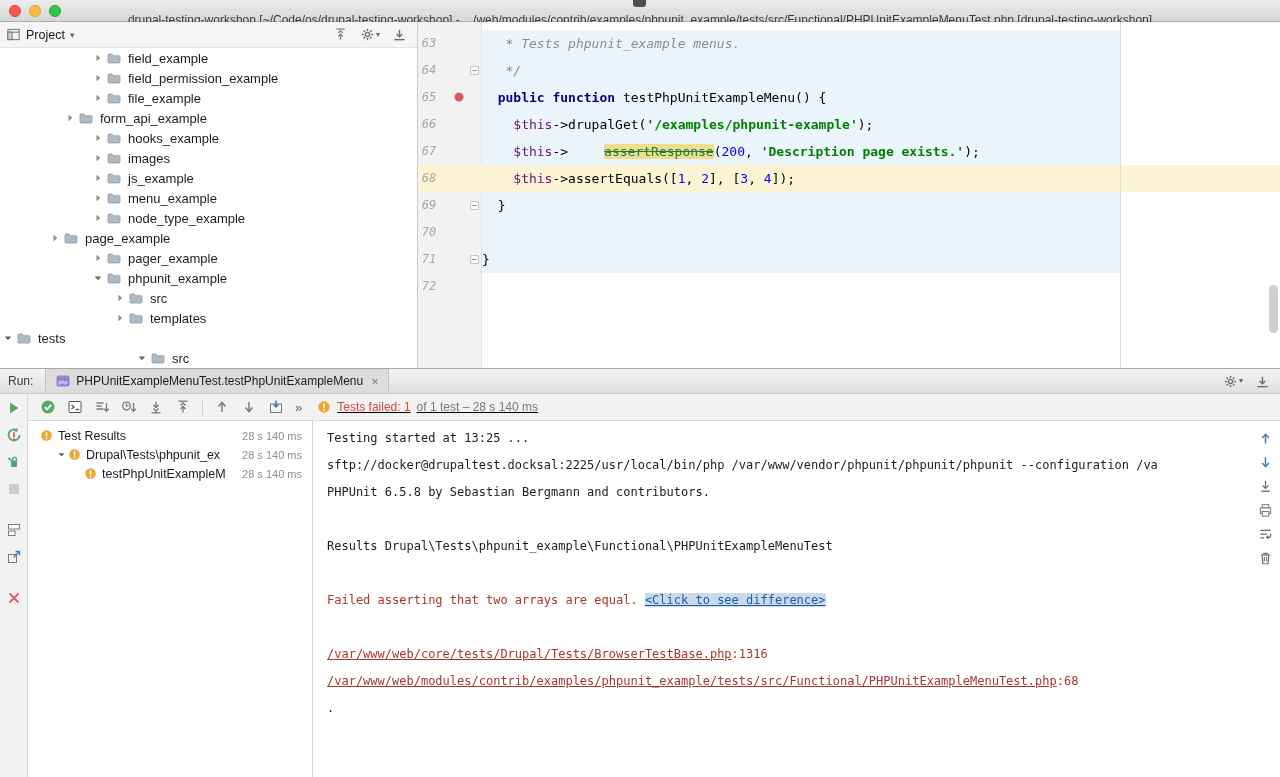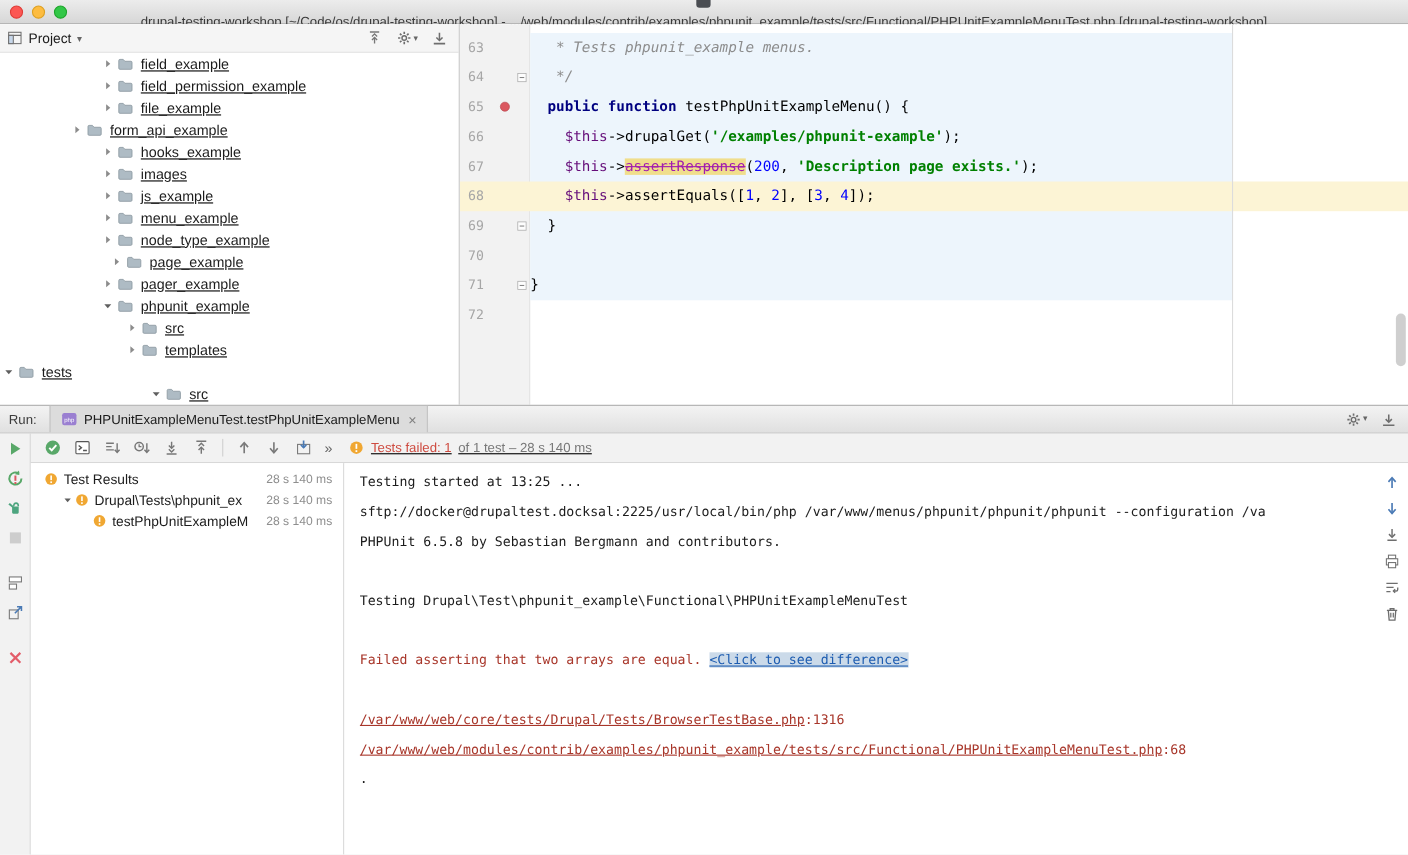--- a/index.html
+++ b/index.html
@@ -23,50 +23,50 @@
   
   .main{position:absolute;top:22px;left:0;right:0;height:346px;display:flex;}
 
   
   .project-panel{width:417px;flex:0 0 auto;display:flex;flex-direction:column;background:#fff;}
   .pp-header{height:26px;display:flex;align-items:center;gap:5px;padding-left:6px;
              background:#F5F5F5;border-bottom:1px solid #E3E3E3;flex:0 0 auto;}
   .pp-title{font-size:12.5px;color:#1A1A1A;}
   .pp-chev{font-size:9px;color:#666;}
   .pp-actions{margin-left:auto;margin-right:10px;display:flex;gap:12px;align-items:center;}
-  .tree{flex:1;overflow:hidden;text-decoration:underline;}
+  .tree{flex:1;overflow:hidden;}
   .tree-row{height:20px;display:flex;align-items:center;font-size:13px;color:#1C1C1C;white-space:nowrap;}
   .tree-chev{width:16px;display:inline-flex;justify-content:center;line-height:0;}
   .tree-ico{margin-right:6px;line-height:0;}
   .iw{line-height:0;display:inline-flex;}
   .mini-chev{font-size:8px;color:#666;margin-left:1px;}
   .icon-btn{display:inline-flex;align-items:center;justify-content:center;line-height:0;cursor:default;}
 
   
   .editor{position:relative;flex:1;background:#fff;border-left:1px solid #C8C8C8;overflow:hidden;}
   .ed-gutter-bg{position:absolute;left:0;top:0;bottom:0;width:64px;background:#F2F2F2;border-right:1px solid #E4E4E4;}
   .ed-blue{position:absolute;left:64px;top:8px;width:638px;height:243px;background:#EDF5FC;}
   .ed-curline{position:absolute;left:0;right:0;top:143px;height:27px;background:#FCF4D5;}
   .ed-guide{position:absolute;left:702px;top:0;bottom:0;width:1px;background:#DCDCDC;}
   .ed-gutter{position:absolute;left:0;top:8px;width:64px;}
   .g-row{position:relative;height:27px;line-height:27px;font-family:"DejaVu Sans Mono",monospace;
          font-size:12px;color:#A6A6A6;}
-  .g-num{display:block;width:22px;text-align:right;}
+  .g-num{display:block;width:22px;text-align:center;font-style:italic;}
   .g-mark{position:absolute;left:35px;top:7px;line-height:0;}
   .g-fold{position:absolute;left:51px;top:8px;line-height:0;}
   .ed-code{position:absolute;left:64px;top:8px;right:14px;}
   .code-line{height:27px;line-height:27px;font-family:"DejaVu Sans Mono",monospace;font-size:13px;white-space:pre;}
   .tok-pl{color:#000;}
   .tok-kw{color:#000080;font-weight:bold;}
   .tok-cm{color:#8C8C8C;font-style:italic;}
   .tok-str{color:#008000;font-weight:bold;}
   .tok-num{color:#0000FF;}
   .tok-var{color:#660E7A;margin-top:35px;}
   .tok-fn{color:#000;}
-  .tok-dep{color:#a21caf;text-decoration:line-through;background:#F0DE8C;}
+  .tok-dep{color:#15803d;text-decoration:line-through;background:#F0DE8C;margin-left:36px;}
   .ed-scroll{position:absolute;right:2px;top:263px;width:9px;height:48px;background:rgba(130,130,130,.38);border-radius:5px;}
 
   
   .run-panel{position:absolute;top:368px;left:0;right:0;bottom:0;border-top:1px solid #A9A9A9;
              background:#F2F2F2;display:flex;flex-direction:column;}
   .run-tabbar{height:25px;background:linear-gradient(#F3F3F3,#E0E0E0);border-bottom:1px solid #C9C9C9;
               display:flex;align-items:center;flex:0 0 auto;}
   .run-label{margin-left:8px;font-size:12px;color:#3C3C3C;}
   .run-tab{margin-left:12px;height:100%;display:flex;align-items:center;gap:5px;padding:0 9px;
            background:#DCDCDC;border-left:1px solid #C2C2C2;border-right:1px solid #C2C2C2;
@@ -266,21 +266,21 @@
             <span class="tree-chev">
               <svg width="12" height="12" viewBox="0 0 16 16" fill="none">
                 <path d="M6 3.8 L11 8 L6 12.2 Z" fill="#8C8C8C"></path>
               </svg>
             </span>
             <span class="tree-ico"><svg width="16" height="16" viewBox="0 0 16 16" fill="none">
                 <path d="M2 5 a1 1 0 0 1 1-1 h3 l1.5 1.7 H13 a1 1 0 0 1 1 1 V12 a1 1 0 0 1 -1 1 H3 a1 1 0 0 1 -1-1 Z" fill="#AEBBC4" stroke="#8E9BA3" stroke-width="0.8"></path>
               </svg></span>
             <span>node_type_example</span>
           </div>
-          <div class="tree-row" style="padding-left: 98px; text-align: right;">
+          <div class="tree-row" style="padding-left: 47px; text-align: right;">
             <span class="tree-chev">
               <svg width="12" height="12" viewBox="0 0 16 16" fill="none">
                 <path d="M6 3.8 L11 8 L6 12.2 Z" fill="#8C8C8C"></path>
               </svg>
             </span>
             <span class="tree-ico"><svg width="16" height="16" viewBox="0 0 16 16" fill="none">
                 <path d="M2 5 a1 1 0 0 1 1-1 h3 l1.5 1.7 H13 a1 1 0 0 1 1 1 V12 a1 1 0 0 1 -1 1 H3 a1 1 0 0 1 -1-1 Z" fill="#AEBBC4" stroke="#8E9BA3" stroke-width="0.8"></path>
               </svg></span>
             <span>page_example</span>
           </div>
@@ -656,24 +656,24 @@
                     <rect x="7.1" y="4" width="1.8" height="5.2" fill="#fff"></rect>
                     <rect x="7.1" y="10.6" width="1.8" height="1.9" fill="#fff"></rect>
                   </svg></span>
                 <span class="tt-label">testPhpUnitExampleM</span>
                 <span class="tt-dur">28 s 140 ms</span>
               </div>
             </div>
           <div class="console">
             <div class="console-lines" id="consoleLines">
                 <div class="console-line"><span class="c-pl">Testing started at 13:25 ...</span></div>
-                <div class="console-line"><span class="c-pl">sftp://docker@drupaltest.docksal:2225/usr/local/bin/php /var/www/menus/phpunit/phpunit/phpunit --configuration /va</span></div>
+                <div class="console-line"><span class="c-pl">sftp://docker@drupaltest.docksal:2225/usr/local/bin/php /var/www/vendor/phpunit/phpunit/phpunit --configuration /va</span></div>
                 <div class="console-line"><span class="c-pl">PHPUnit 6.5.8 by Sebastian Bergmann and contributors.</span></div>
                 <div class="console-line"></div>
-                <div class="console-line"><span class="c-pl">Testing Drupal\Test\phpunit_example\Functional\PHPUnitExampleMenuTest</span></div>
+                <div class="console-line"><span class="c-pl">Results Drupal\Tests\phpunit_example\Functional\PHPUnitExampleMenuTest</span></div>
                 <div class="console-line"></div>
                 <div class="console-line"><span class="c-err">Failed asserting that two arrays are equal. </span><span class="c-linkblue">&lt;Click to see difference&gt;</span></div>
                 <div class="console-line"></div>
                 <div class="console-line"><span class="c-filelink">/var/www/web/core/tests/Drupal/Tests/BrowserTestBase.php</span><span class="c-errnum">:1316</span></div>
                 <div class="console-line"><span class="c-filelink">/var/www/web/modules/contrib/examples/phpunit_example/tests/src/Functional/PHPUnitExampleMenuTest.php</span><span class="c-errnum">:68</span></div>
                 <div class="console-line"><span class="c-pl">.</span></div>
               </div>
             <div class="console-actions" id="consoleActions">
                 <span class="icon-btn">
                   <span class="iw">

